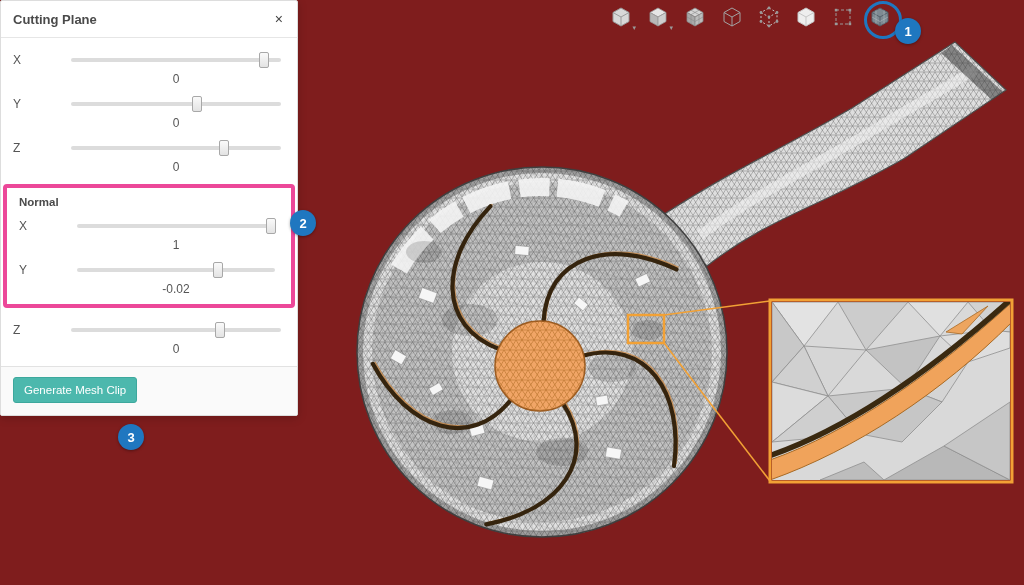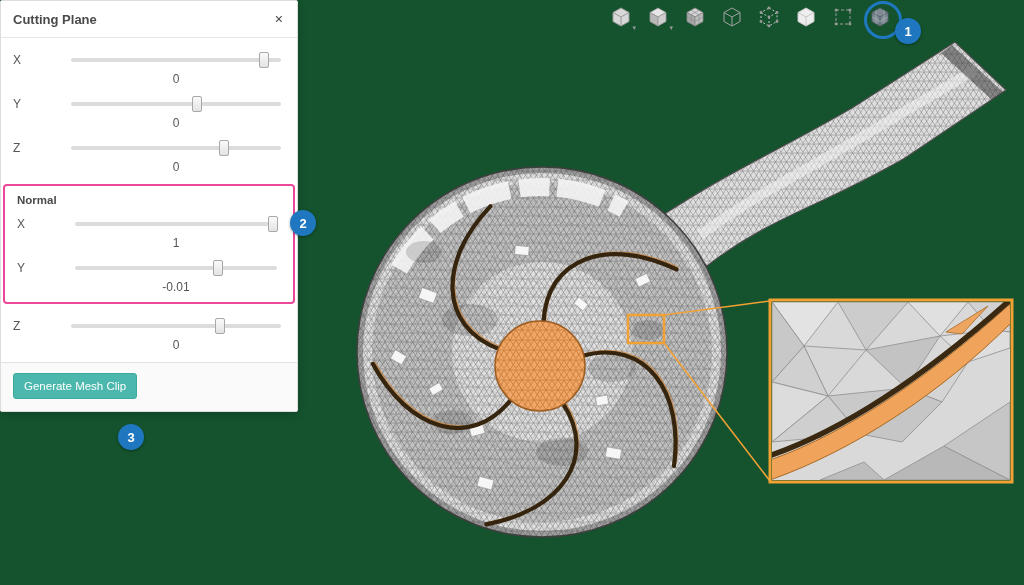--- a/index.html
+++ b/index.html
@@ -1,18 +1,18 @@
 <!DOCTYPE html>
 <html><head>
 <meta charset="utf-8">
 <style>
   html,body{margin:0;padding:0;}
   body{width:1024px;height:585px;overflow:hidden;background:#fff;
        font-family:"Liberation Sans", sans-serif;}
-  .stage{position:relative;width:1024px;height:585px;background:#14532d;}
+  .stage{position:relative;width:1024px;height:585px;background:#7f1d1d;}
 
   
   .scene{position:absolute;left:0;top:0;z-index:1;}
 
   
   .toolbar{position:absolute;left:609px;top:5px;display:flex;gap:13px;z-index:5;}
   .tool-btn{position:relative;width:24px;height:24px;padding:0;border:none;background:none;cursor:pointer;}
   .tool-btn svg{display:block;}
   .tool-caret{position:absolute;right:-3px;bottom:-2px;font-size:7px;color:#9a9a9a;line-height:1;}
   .icon-ring{position:absolute;left:864px;top:1px;width:32px;height:32px;border:3px solid #1f77c0;
@@ -35,21 +35,21 @@
   .close-btn{border:none;background:none;font-size:14px;color:#444;cursor:pointer;padding:0 2px;line-height:1;}
   .panel-body{padding:6px 0 0 0;}
   .section-heading{font-weight:bold;font-size:11.5px;color:#4a4a4a;padding:8px 12px 2px 12px;}
   .slider-row{display:grid;grid-template-columns:58px 1fr;align-items:center;padding:7px 16px 0 12px;}
   .axis-label{font-size:12px;color:#555;}
   .slider{position:relative;grid-column:2;height:18px;cursor:pointer;}
   .track{position:absolute;left:0;right:0;top:7px;height:4px;background:#dcdcdc;border-radius:2px;}
   .handle{position:absolute;top:1px;width:10px;height:16px;background:linear-gradient(#fafafa,#e3e3e3);
           border:1px solid #a8a8a8;border-radius:2px;transform:translateX(-50%);box-sizing:border-box;}
   .slider-value{grid-column:2;text-align:center;font-size:12px;color:#555;padding:3px 0 2px 0;}
-  .normal-box{border:2px solid #ec4899;border-radius:4px;margin:8px 2px 6px 2px;padding-bottom:6px;}
+  .normal-box{border:4px solid #ec4899;border-radius:4px;margin:8px 2px 6px 2px;padding-bottom:6px;}
   .panel-footer{margin-top:8px;border-top:1px solid #e2e2e2;background:#fafafa;padding:10px 16px 12px 12px;}
   .generate-btn{background:#4cb8ad;border:1px solid #3da89d;color:#fff;font-size:11.5px;
                 padding:6px 10px;border-radius:3px;cursor:pointer;font-family:"Liberation Sans",sans-serif;}
 </style>
 </head>
 <body>
 
 <div class="stage">
 
   <svg class="scene" width="1024" height="585" viewBox="0 0 1024 585">
@@ -289,21 +289,21 @@
           </div>
           <div class="slider-value">1</div>
         </div>
 
         <div class="slider-row">
           <span class="axis-label">Y</span>
           <div class="slider">
             <div class="track"></div>
             <div class="handle" style="left:71%"></div>
           </div>
-          <div class="slider-value">-0.01</div>
+          <div class="slider-value">-0.02</div>
         </div>
       </div>
 
       <div class="slider-row">
         <span class="axis-label">Z</span>
         <div class="slider">
           <div class="track"></div>
           <div class="handle" style="left:71%"></div>
         </div>
         <div class="slider-value">0</div>

